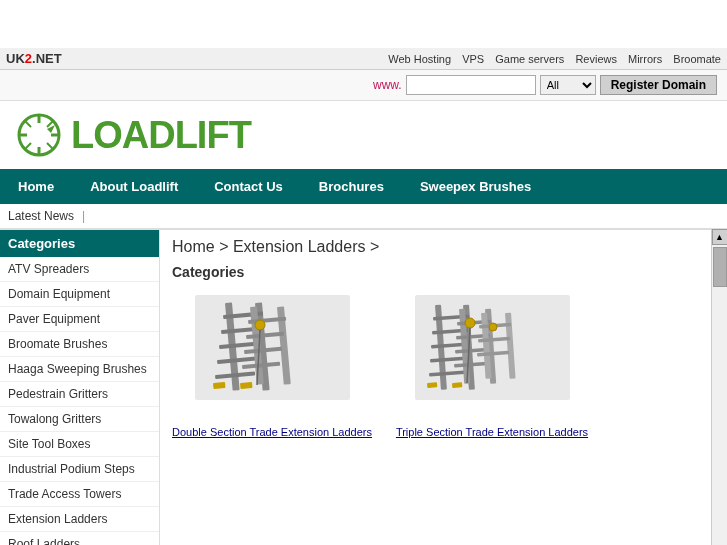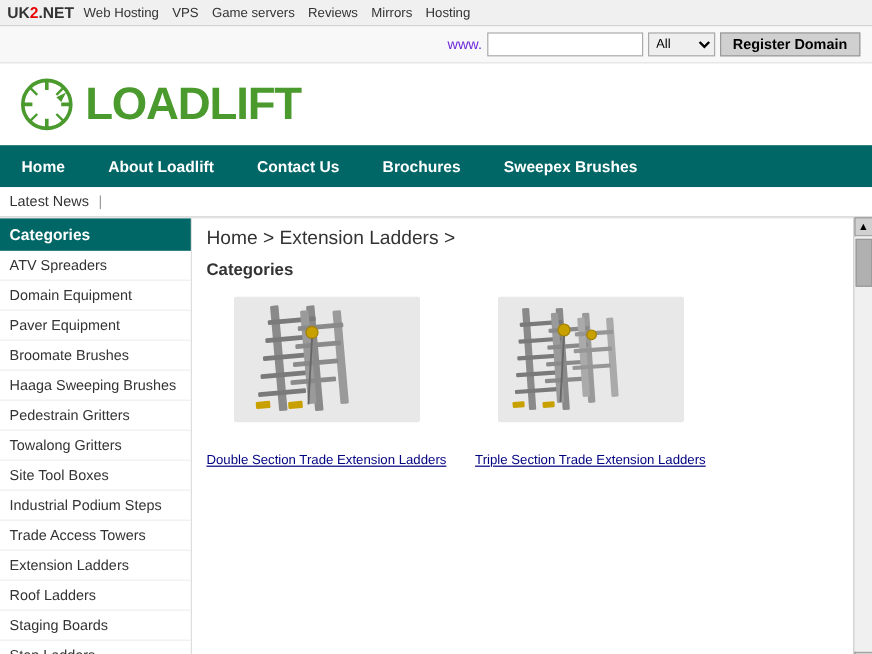--- a/index.html
+++ b/index.html
@@ -3,39 +3,41 @@
   <meta charset="utf-8">
   <style>
     * { margin: 0; padding: 0; box-sizing: border-box; }
     body { font-family: Arial, sans-serif; font-size: 12px; background: #fff; width: 727px; overflow-x: hidden; }
 
     
     #topbar {
       background: #f0f0f0;
       border-bottom: 1px solid #ccc;
       display: flex;
+      justify-content: space-between;
       align-items: center;
       padding: 3px 6px;
       font-size: 11px;
+      margin-top: 48px;
     }
     #topbar-logo { font-weight: bold; font-size: 13px; color: #333; }
     #topbar-logo span { color: #e60000; }
     #topbar-links a { color: #333; text-decoration: none; margin-left: 8px; font-size: 11px; }
 
     
     #domain-bar {
       background: #f8f8f8;
       border-bottom: 1px solid #ddd;
       padding: 5px 10px;
       display: flex;
       justify-content: flex-end;
       align-items: center;
       gap: 4px;
     }
-    #domain-bar label { font-size: 12px; color: #6d28d9; }
+    #domain-bar label { font-size: 12px; color: #be185d; }
     #domain-input { width: 130px; border: 1px solid #aaa; padding: 2px 4px; font-size: 12px; }
     #domain-select { border: 1px solid #aaa; padding: 2px; font-size: 11px; }
     #domain-button {
       background: #d0d0d0;
       border: 1px solid #999;
       padding: 2px 10px;
       font-size: 12px;
       cursor: pointer;
       font-weight: bold;
     }
@@ -208,21 +210,21 @@
 <body>
 
 <div id="topbar">
   <div id="topbar-logo">UK<span>2</span>.NET</div>
   <div id="topbar-links">
     <a>Web Hosting</a>
     <a>VPS</a>
     <a>Game servers</a>
     <a>Reviews</a>
     <a>Mirrors</a>
-    <a>Hosting</a>
+    <a>Broomate</a>
   </div>
 </div>
 
 <div id="domain-bar">
   <label>www.</label>
   <input id="domain-input" type="text" style="">
   <select id="domain-select">
     <option>All</option>
     <option>.com</option>
     <option>.co.uk</option>

